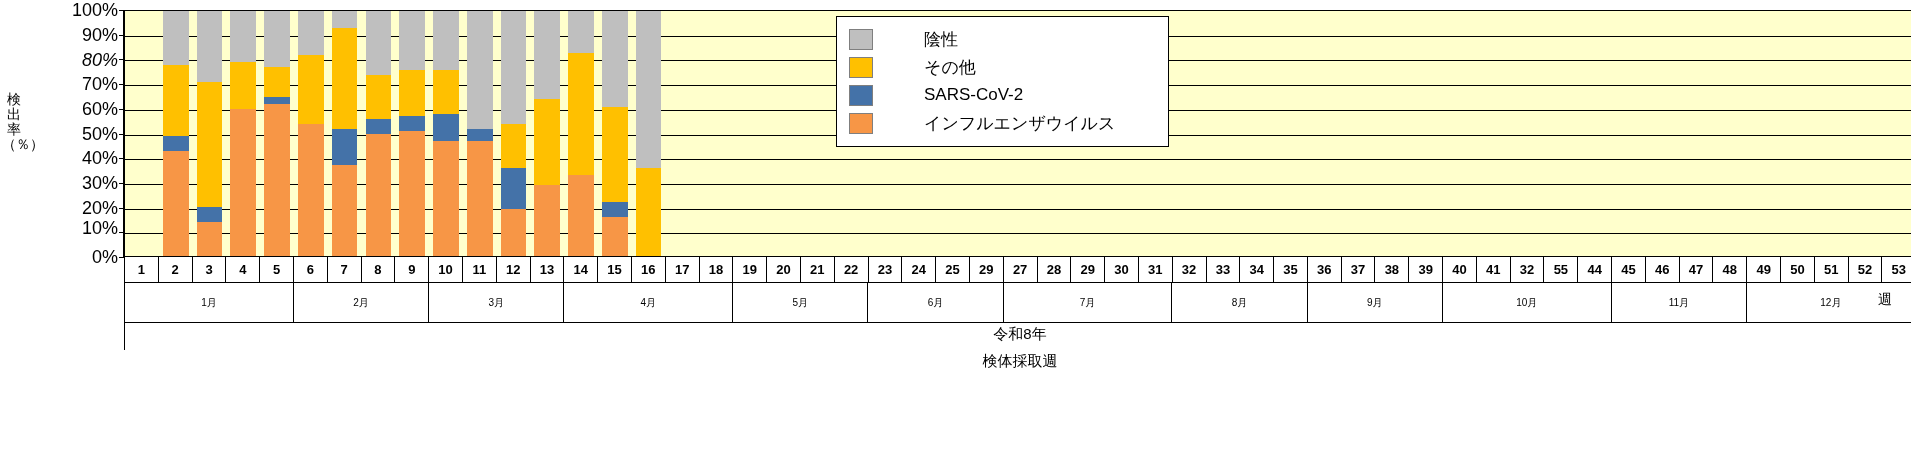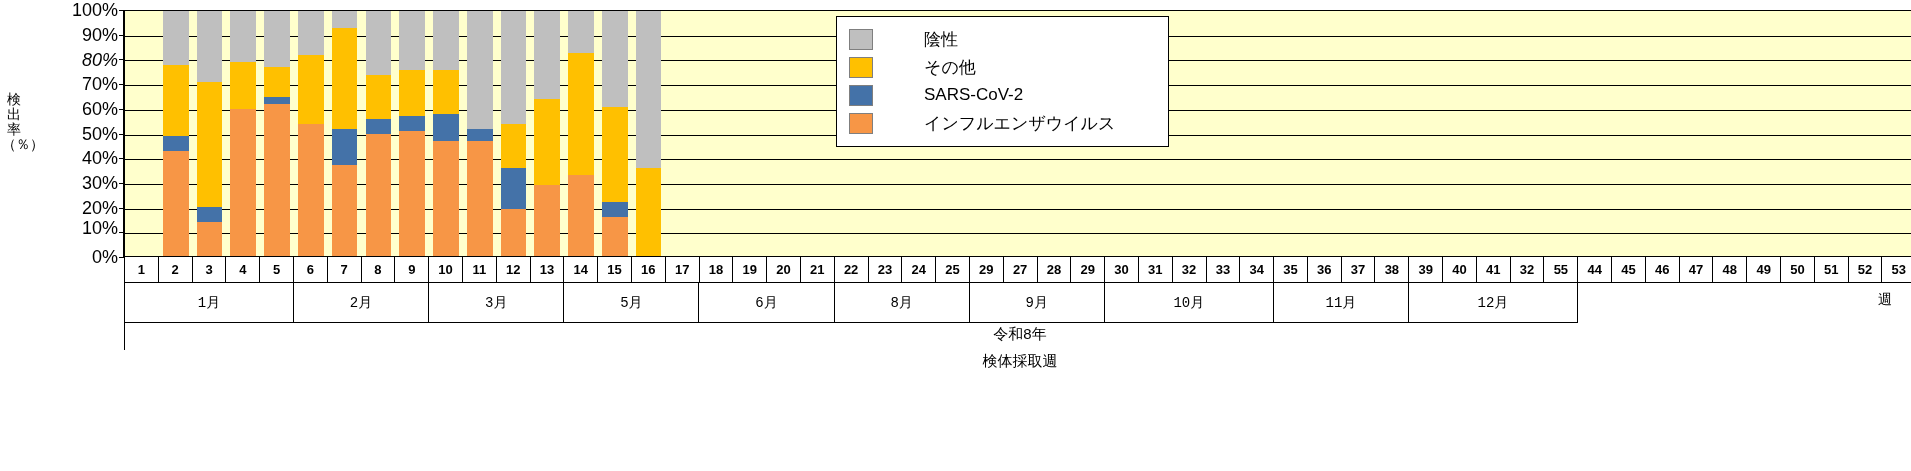--- a/index.html
+++ b/index.html
@@ -17,21 +17,21 @@
   
   .yaxis{position:absolute;left:60px;top:0;width:64px;height:267px;}
   .ytick{position:absolute;right:6px;transform:translateY(-50%);font-size:18px;color:#000;text-align:center;white-space:nowrap;}
   .ytickmark{position:absolute;right:0;width:5px;height:0;border-top:1px solid #000;}
   .ylabel{position:absolute;left:2px;top:92px;width:24px;font-size:14px;line-height:15px;text-align:center;color:#000;}
 
   
   .week-row{position:absolute;left:124px;top:257px;width:1792px;height:26px;display:flex;box-sizing:border-box;border-left:1px solid #000;}
   .week-cell{flex:1 1 0;border-right:1px solid #000;border-bottom:1px solid #000;box-sizing:border-box;display:flex;align-items:center;justify-content:center;font-size:13px;font-weight:bold;color:#000;}
   .month-row{position:absolute;left:124px;top:283px;width:1792px;height:40px;display:flex;box-sizing:border-box;border-left:1px solid #000;}
-  .month-cell{border-right:1px solid #000;border-bottom:1px solid #000;box-sizing:border-box;display:flex;align-items:center;justify-content:center;font-size:14px;color:#000;font-family:Liberation Mono, monospace;}
+  .month-cell{border-right:1px solid #000;border-bottom:1px solid #000;box-sizing:border-box;display:flex;align-items:center;justify-content:center;font-size:10px;color:#000;}
   .week-unit-in{position:absolute;left:1878px;top:291px;font-size:14px;color:#000;}
 
   .axis-tail{position:absolute;left:124px;top:323px;width:1px;height:27px;background:#000;}
   .year-label{position:absolute;left:124px;top:325px;width:1792px;text-align:center;font-size:15px;color:#000;}
   .xlabel{position:absolute;left:124px;top:352px;width:1792px;text-align:center;font-size:15px;color:#000;}
 
   
   .legend{position:absolute;left:836px;top:16px;width:333px;background:#fff;border:1px solid #000;padding:8px 10px 9px 12px;box-sizing:border-box;}
   .legend-item{display:flex;align-items:center;height:28px;gap:39px;}
   .swatch{width:22px;height:19px;border:1px solid #7f7f7f;margin-right:12px;flex:0 0 auto;}
@@ -385,22 +385,24 @@
       <div class="week-cell">50</div>
       <div class="week-cell">51</div>
       <div class="week-cell">52</div>
       <div class="week-cell">53</div>
     </div>
 
   <div class="month-row" id="month-row">
       <div class="month-cell" style="flex: 0 0 9.43396%;">1月</div>
       <div class="month-cell" style="flex: 0 0 7.54717%;">2月</div>
       <div class="month-cell" style="flex: 0 0 7.54717%;">3月</div>
+      <div class="month-cell" style="flex: 0 0 9.43396%;">4月</div>
       <div class="month-cell" style="flex: 0 0 7.54717%;">5月</div>
       <div class="month-cell" style="flex: 0 0 7.54717%;">6月</div>
+      <div class="month-cell" style="flex: 0 0 9.43396%;">7月</div>
       <div class="month-cell" style="flex: 0 0 7.54717%;">8月</div>
       <div class="month-cell" style="flex: 0 0 7.54717%;">9月</div>
       <div class="month-cell" style="flex: 0 0 9.43396%;">10月</div>
       <div class="month-cell" style="flex: 0 0 7.54717%;">11月</div>
       <div class="month-cell" style="flex: 0 0 9.43396%;">12月</div>
     </div>
   <div class="week-unit-in">週</div>
 
   <div class="axis-tail"></div>
   <div class="year-label">令和8年</div>

